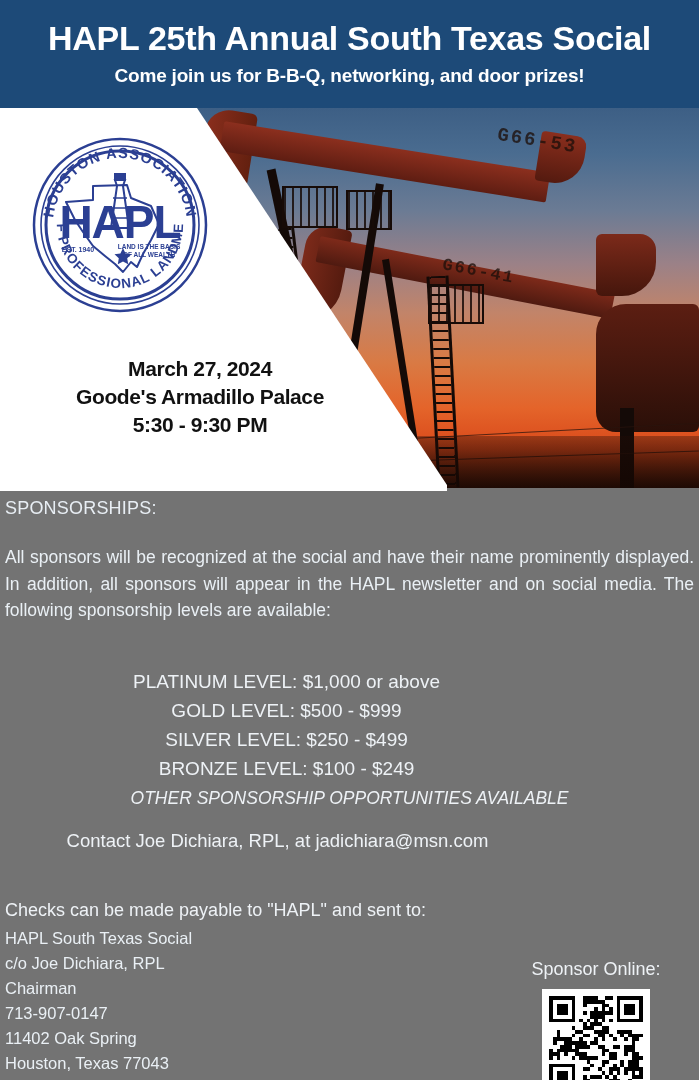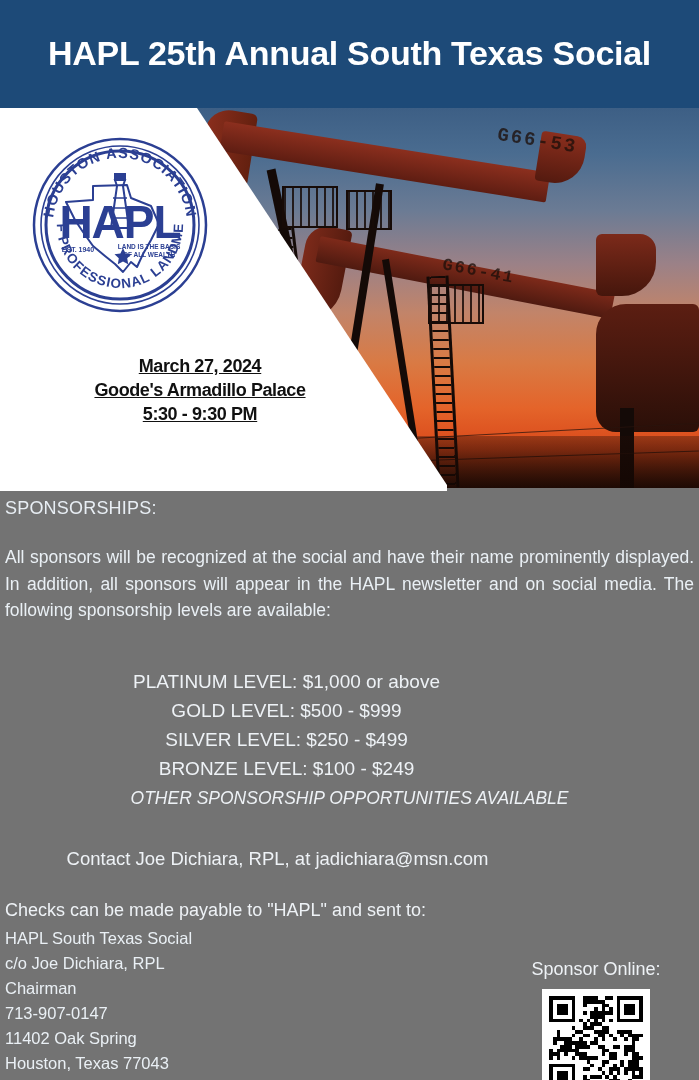--- a/index.html
+++ b/index.html
@@ -112,21 +112,21 @@
 
   
   .logo { position:absolute; left:31px; top:136px; width:178px; height:178px; }
   .logo svg { display:block; }
 
   
   .event-info {
     position:absolute; left:0; top:355px; width:400px;
     text-align:center; color:#111111;
   }
-  .event-line { font-size:18px; font-weight:bold; line-height:1.33; letter-spacing:-0.4px;text-decoration:underline; }
+  .event-line { font-size:21px; font-weight:bold; line-height:1.33; letter-spacing:-0.4px; }
 
   
   .body-sec { position:absolute; left:0; top:488px; width:699px; color:#e9eef3; }
   .sponsor-head {
     position:absolute; left:5px; top:10px;
     font-size:18px; color:#e8eef4; letter-spacing:.2px;
   }
   .body-par {
     position:absolute; left:5px; top:56px; width:689px;
     font-size:17.5px; line-height:1.52; text-align:justify; color:#eaf0f5;
@@ -134,21 +134,21 @@
   .levels {
     position:absolute; left:0; top:180px; width:573px;
     text-align:center; font-size:19px; line-height:1.52; color:#eef2f6;
   }
   .other-opps {
     position:absolute; left:0; top:300px; width:699px;
     text-align:center; font-style:italic; font-size:17.5px; color:#eef2f6;
   }
   .contact-line {
     position:absolute; left:0; top:342px; width:555px;
-    text-align:center; font-size:18.5px; color:#eef2f6;margin-top:18px;
+    text-align:center; font-size:18.5px; color:#eef2f6;
   }
 
   
   .checks-note {
     position:absolute; left:5px; top:900px; font-size:18px; color:#eef2f6;
   }
   .address {
     position:absolute; left:5px; top:926px;
     font-size:16.5px; line-height:1.51; color:#eaf0f5;
   }
@@ -163,20 +163,21 @@
   }
   .qr-code svg { display:block; }
 </style>
 </head>
 <body>
 
 <div class="flyer">
 
   <div class="header">
     <div class="header-title">HAPL 25th Annual South Texas Social</div>
+    <div class="header-subtitle">Come join us for B-B-Q, networking, and door prizes!</div>
   </div>
 
   <div class="hero">
     <div class="photo">
 
       <div class="pj counter2"></div>
       <div class="pj beam2"></div>
       <div class="pj head2"></div>
       <div class="photo-label" style="left:442px; top:154px; font-size:17px; transform:rotate(11deg);">G66-41</div>
       <div class="leg" style="left:400px; top:150px; width:7px; height:230px; transform:rotate(-9deg);"></div>

